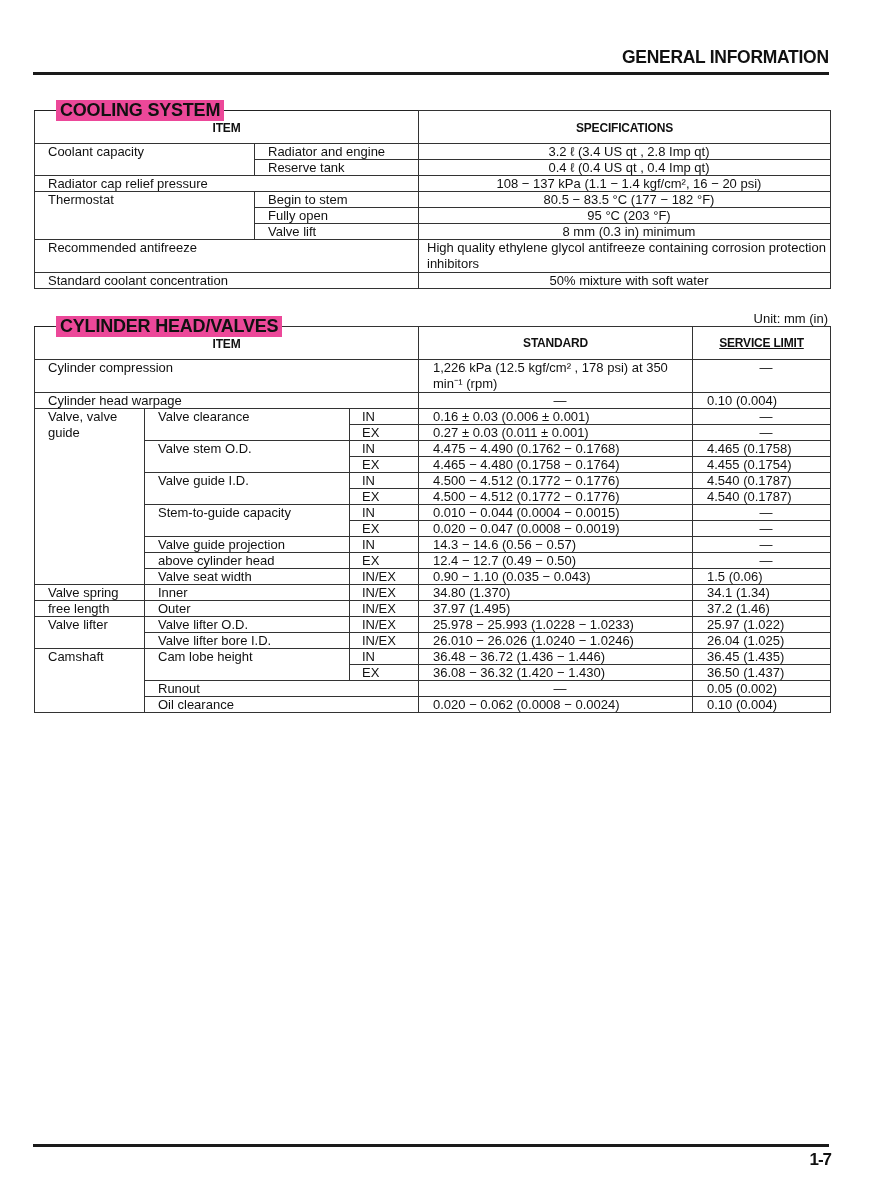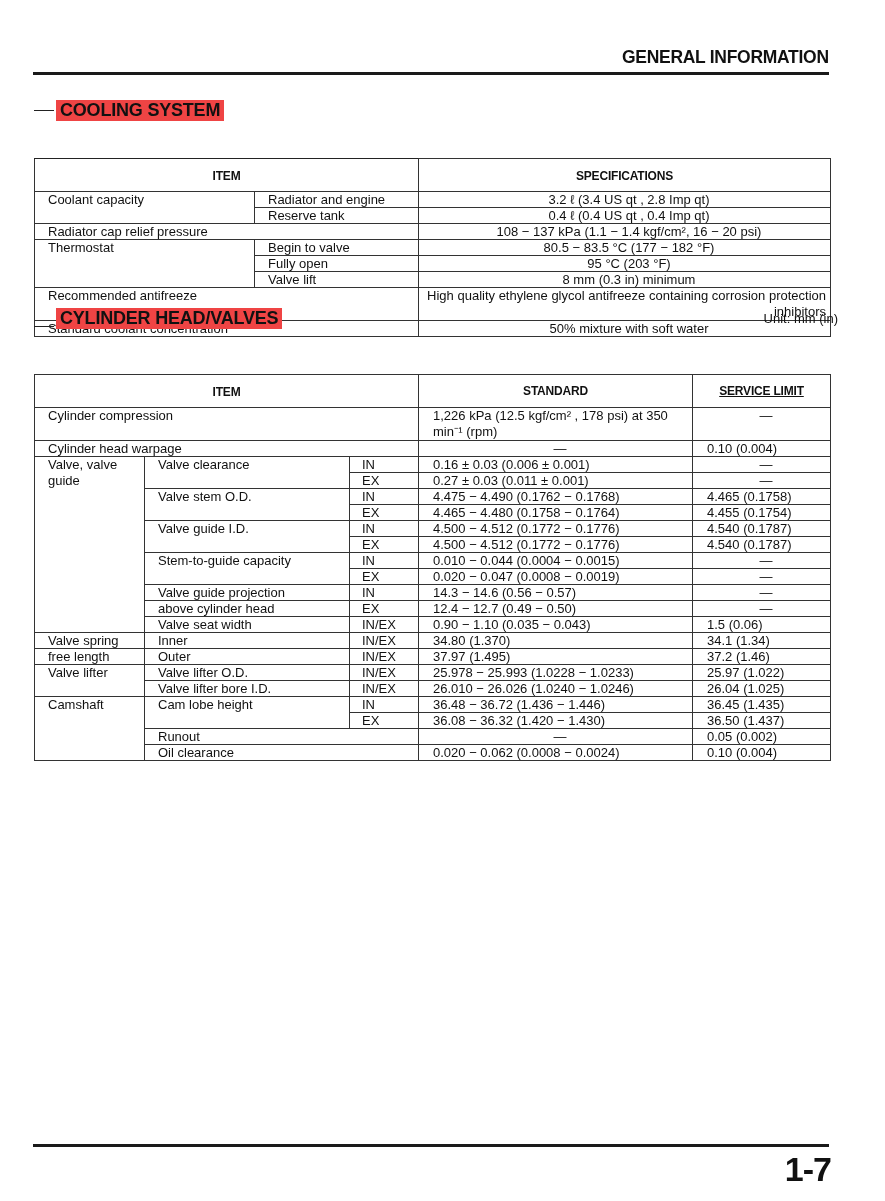--- a/index.html
+++ b/index.html
@@ -1,25 +1,25 @@
 <!DOCTYPE html>
 <html><head>
   <meta charset="utf-8">
   <style>
     html, body { margin: 0; padding: 0; background: #ffffff; }
     body { width: 885px; height: 1201px; position: relative; overflow: hidden; font-family: "Liberation Sans", sans-serif; color: #111; }
     .header-title { position: absolute; right: 56px; top: 46px; font-family: "Liberation Sans", sans-serif; font-weight: bold; font-size: 19px; letter-spacing: -0.3px; transform: scaleX(0.92); transform-origin: right; }
     .header-rule { position: absolute; left: 33px; width: 796px; top: 72px; height: 3px; background: #1a1a1a; }
     .footer-rule { position: absolute; left: 33px; width: 796px; top: 1144px; height: 3px; background: #1a1a1a; }
-    .page-number { position: absolute; right: 54px; top: 1150px; font-weight: bold; font-size: 34px; letter-spacing: -1px; }
-
-    .section-title { position: absolute; font-weight: bold; font-size: 18px; background: #ef4444; padding: 0 4px; letter-spacing: -0.2px; }
+    .page-number { position: absolute; right: 54px; top: 1150px; font-weight: bold; font-size: 17px; letter-spacing: -1px; }
+
+    .section-title { position: absolute; font-weight: bold; font-size: 18px; background: #ec4899; padding: 0 4px; letter-spacing: -0.2px; }
     .unit-label { position: absolute; font-size: 13px; }
 
-    table { position: absolute; border-collapse: collapse; font-size: 13px; table-layout: fixed; margin-top: 48px; }
+    table { position: absolute; border-collapse: collapse; font-size: 13px; table-layout: fixed; }
     td, th { border: 1px solid #333; padding: 0 4px 0 13px; height: 15px; line-height: 15px; vertical-align: top; white-space: nowrap; overflow: hidden; }
     th { font-weight: bold; font-size: 12px; text-align: center; padding: 0; letter-spacing: -0.2px; }
     td.c { text-align: center; padding-left: 13px; }
     td.sub { padding-left: 13px; }
     td.ie { padding-left: 12px; }
     td.sl { padding-left: 14px; }
     td.wrap { white-space: normal; line-height: 16px; }
     .noborder-top { border-top: none; }
   </style>
 </head>
@@ -47,45 +47,45 @@
   <tr>
     <td>Reserve tank</td>
     <td class="c">0.4 ℓ (0.4 US qt , 0.4 Imp qt)</td>
   </tr>
   <tr>
     <td colspan="2">Radiator cap relief pressure</td>
     <td class="c">108 − 137 kPa (1.1 − 1.4 kgf/cm², 16 − 20 psi)</td>
   </tr>
   <tr>
     <td rowspan="3">Thermostat</td>
-    <td>Begin to valve</td>
+    <td>Begin to stem</td>
     <td class="c">80.5 − 83.5 °C (177 − 182 °F)</td>
   </tr>
   <tr>
     <td>Fully open</td>
     <td class="c">95 °C (203 °F)</td>
   </tr>
   <tr>
     <td>Valve lift</td>
     <td class="c">8 mm (0.3 in) minimum</td>
   </tr>
   <tr style="height:33px">
     <td colspan="2">Recommended antifreeze</td>
-    <td class="wrap" style="padding-left:8px;text-align:right;">High quality ethylene glycol antifreeze containing corrosion protection inhibitors</td>
+    <td class="wrap" style="padding-left:8px;">High quality ethylene glycol antifreeze containing corrosion protection inhibitors</td>
   </tr>
   <tr>
     <td colspan="2">Standard coolant concentration</td>
     <td class="c">50% mixture with soft water</td>
   </tr>
 </tbody>
   </table>
 <div class="section-title" style="left:56px; top:100px;">COOLING SYSTEM</div>
 <div style="position:absolute; left:34px; top:110px; width:20px; height:1px; background:#222;"></div>
 
-<div class="unit-label" style="right:47px; top:311px;margin-left:24px;">Unit: mm (in)</div>
+<div class="unit-label" style="right:57px; top:311px;margin-left:24px;">Unit: mm (in)</div>
 <table style="left:34px; top:326px; width:796px;">
   <colgroup>
       <col style="width:110px">
       <col style="width:205px">
       <col style="width:69px">
       <col style="width:274px">
       <col style="width:138px">
     </colgroup>
   <tbody>
       <tr style="height:33px">
@@ -214,17 +214,17 @@
     <td class="c">—</td>
     <td class="sl">0.05 (0.002)</td>
   </tr>
   <tr>
     <td colspan="2" class="sub">Oil clearance</td>
     <td class="sl">0.020 − 0.062 (0.0008 − 0.0024)</td>
     <td class="sl">0.10 (0.004)</td>
   </tr>
 </tbody>
   </table>
-<div class="section-title" style="left:56px; top:308px;text-align:center;">CYLINDER HEAD/VALVES</div>
+<div class="section-title" style="left:56px; top:316px;text-align:center;">CYLINDER HEAD/VALVES</div>
 <div style="position:absolute; left:34px; top:326px; width:20px; height:1px; background:#222;"></div>
 
 <div class="footer-rule"></div>
 <div class="page-number">1-7</div>
 
 </body></html>

